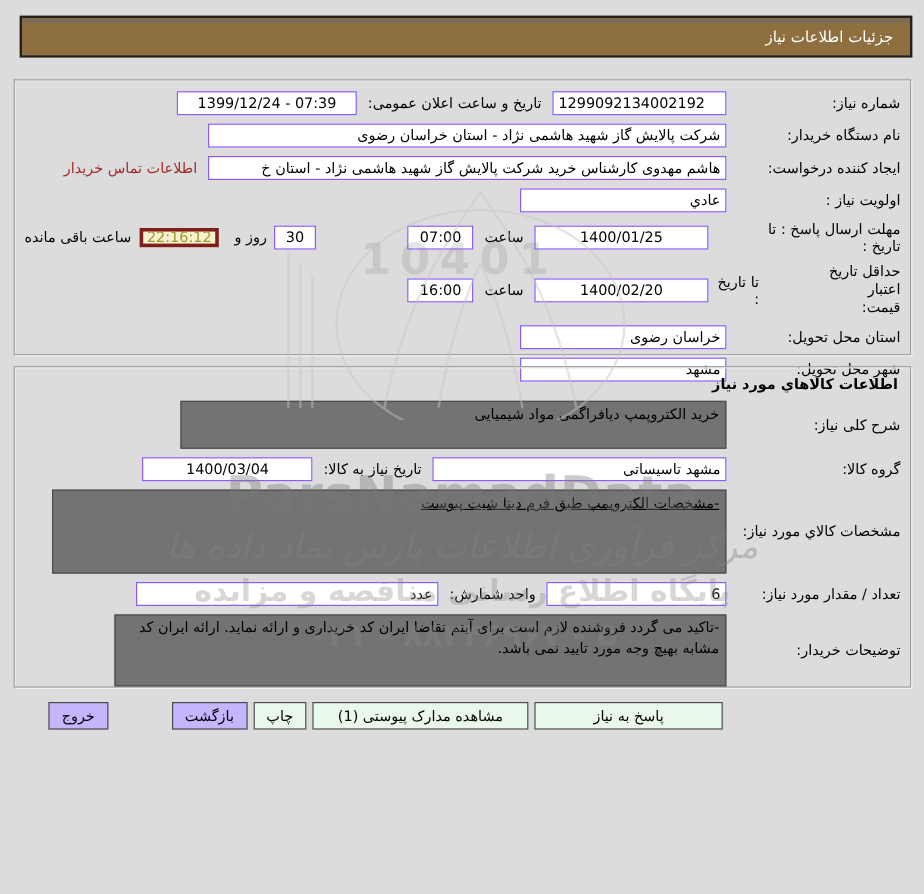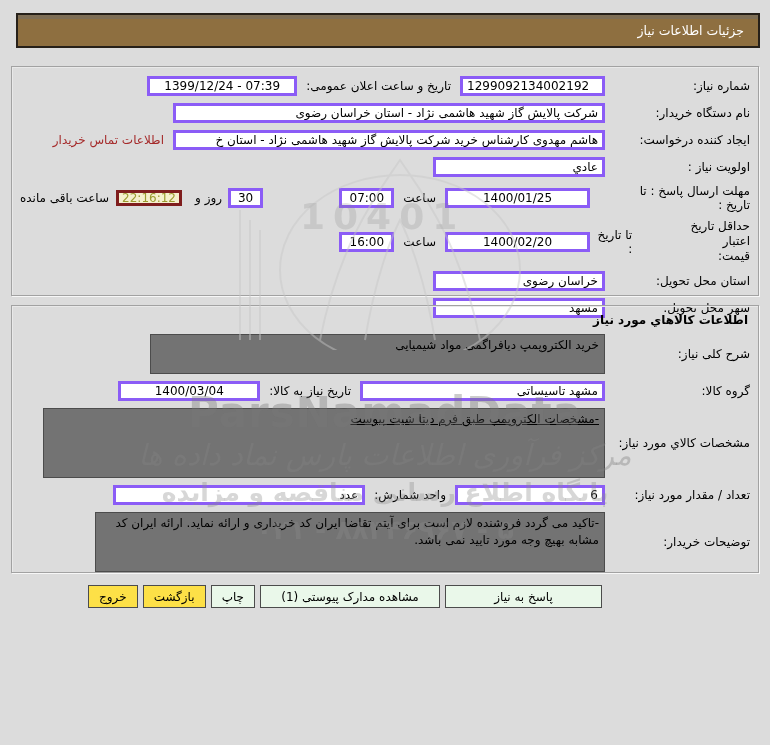--- a/index.html
+++ b/index.html
@@ -35,21 +35,21 @@
   .section-title { font-weight:bold; margin:-2px 2px 7px 2px; }
   
   .row { display:flex; align-items:center; margin-bottom:7px; }
   .row:last-child { margin-bottom:0; }
   .lbl { width:145px; flex-shrink:0; padding-left:6px; }
   .lbl2col { width:145px; flex-shrink:0; display:flex; align-items:center; }
   .lbl-stack { display:flex; flex-direction:column; line-height:1.25; }
   .mid-lbl { margin:0 9px; white-space:nowrap; }
   .inp {
     background:#fff;
-    border:3px solid #8b5cf6;
+    border:1px solid #8b5cf6;
     height:20px;
     display:flex; align-items:center;
     padding:0 4px;
     white-space:nowrap; overflow:hidden;
   }
   .area {
     background:#737373;
     border:1px solid #4c4c4c;
     padding:2px 5px;
     line-height:1.45;
@@ -71,21 +71,21 @@
   .btn {
     height:23px;
     border:1px solid #4c4c4c;
     display:flex; align-items:center; justify-content:center;
     padding:0 10px;
     cursor:pointer;
     font-size:12px;
     font-family:inherit;
   }
   .btn-green { background:#eaf8ea; }
-  .btn-pink  { background:#fde047; }
+  .btn-pink  { background:#c4b5fd;margin-left:48px; }
   .w-respond { width:157px; } .w-docs { width:180px; }
   
   .watermark {
     position:absolute; left:0; right:0; top:0; height:745px;
     pointer-events:none; z-index:3; text-align:center;padding-left:27px;
   }
   .wm-logo    { position:absolute; top:388px; width:100%; font-size:42px; font-weight:bold; letter-spacing:1px; color:rgba(120,120,120,.38); font-family:"DejaVu Sans",sans-serif; }
   .wm-callig  { position:absolute; top:438px; width:100%; font-size:29px; font-style:italic; color:rgba(130,130,130,.40); }
   .wm-line3   { position:absolute; top:478px; width:100%; font-size:25px; font-weight:bold; color:rgba(140,140,140,.35); }
   .wm-phone   { position:absolute; top:514px; width:100%; font-size:27px; font-weight:bold; letter-spacing:3px; color:rgba(140,140,140,.33); }

